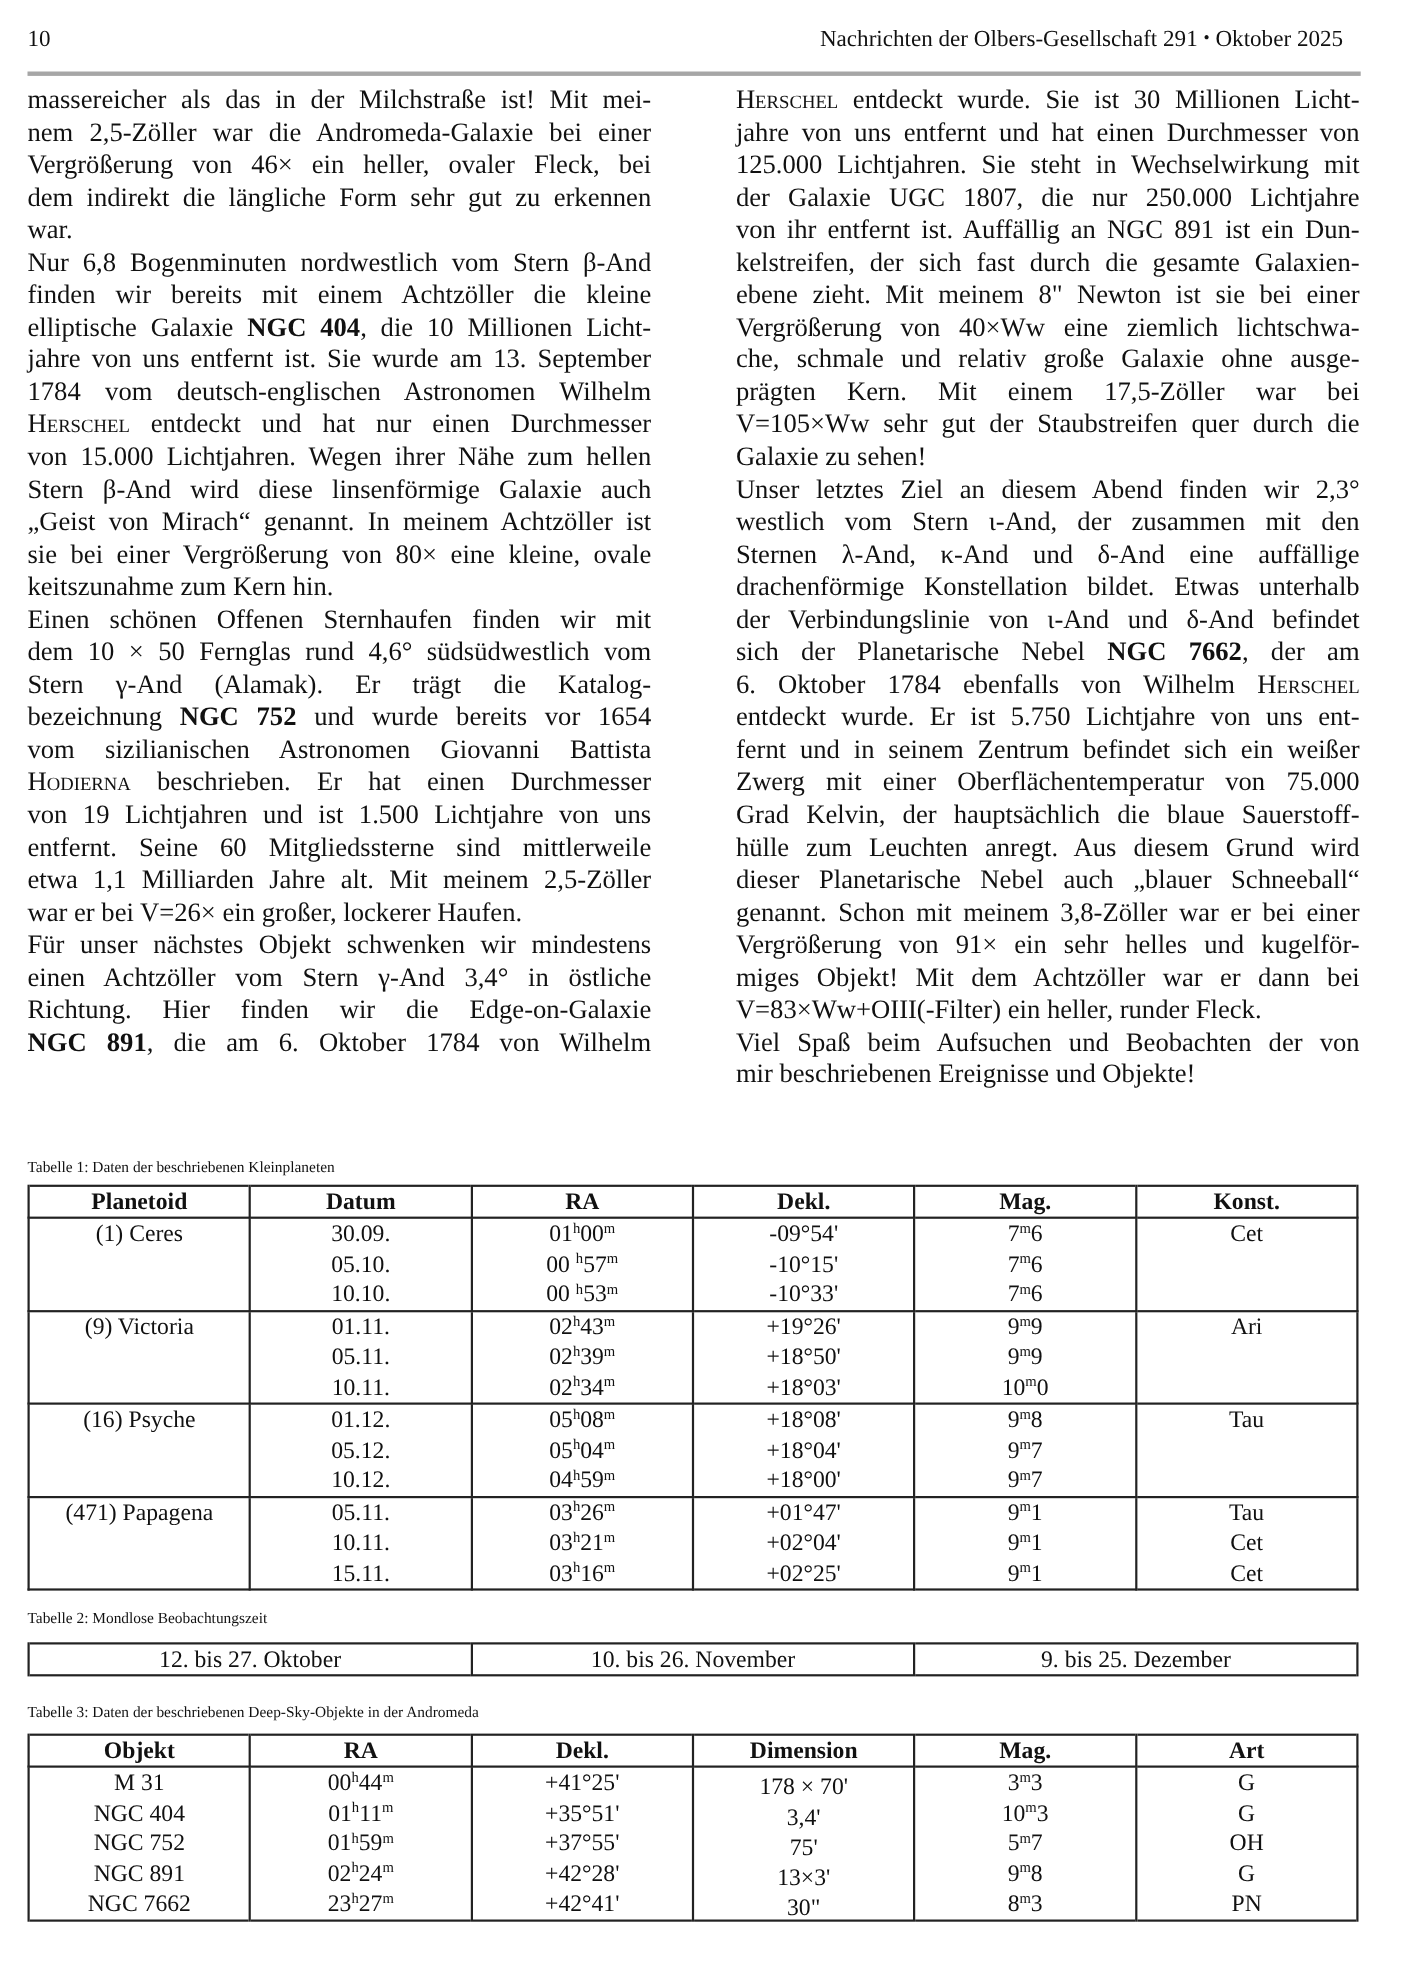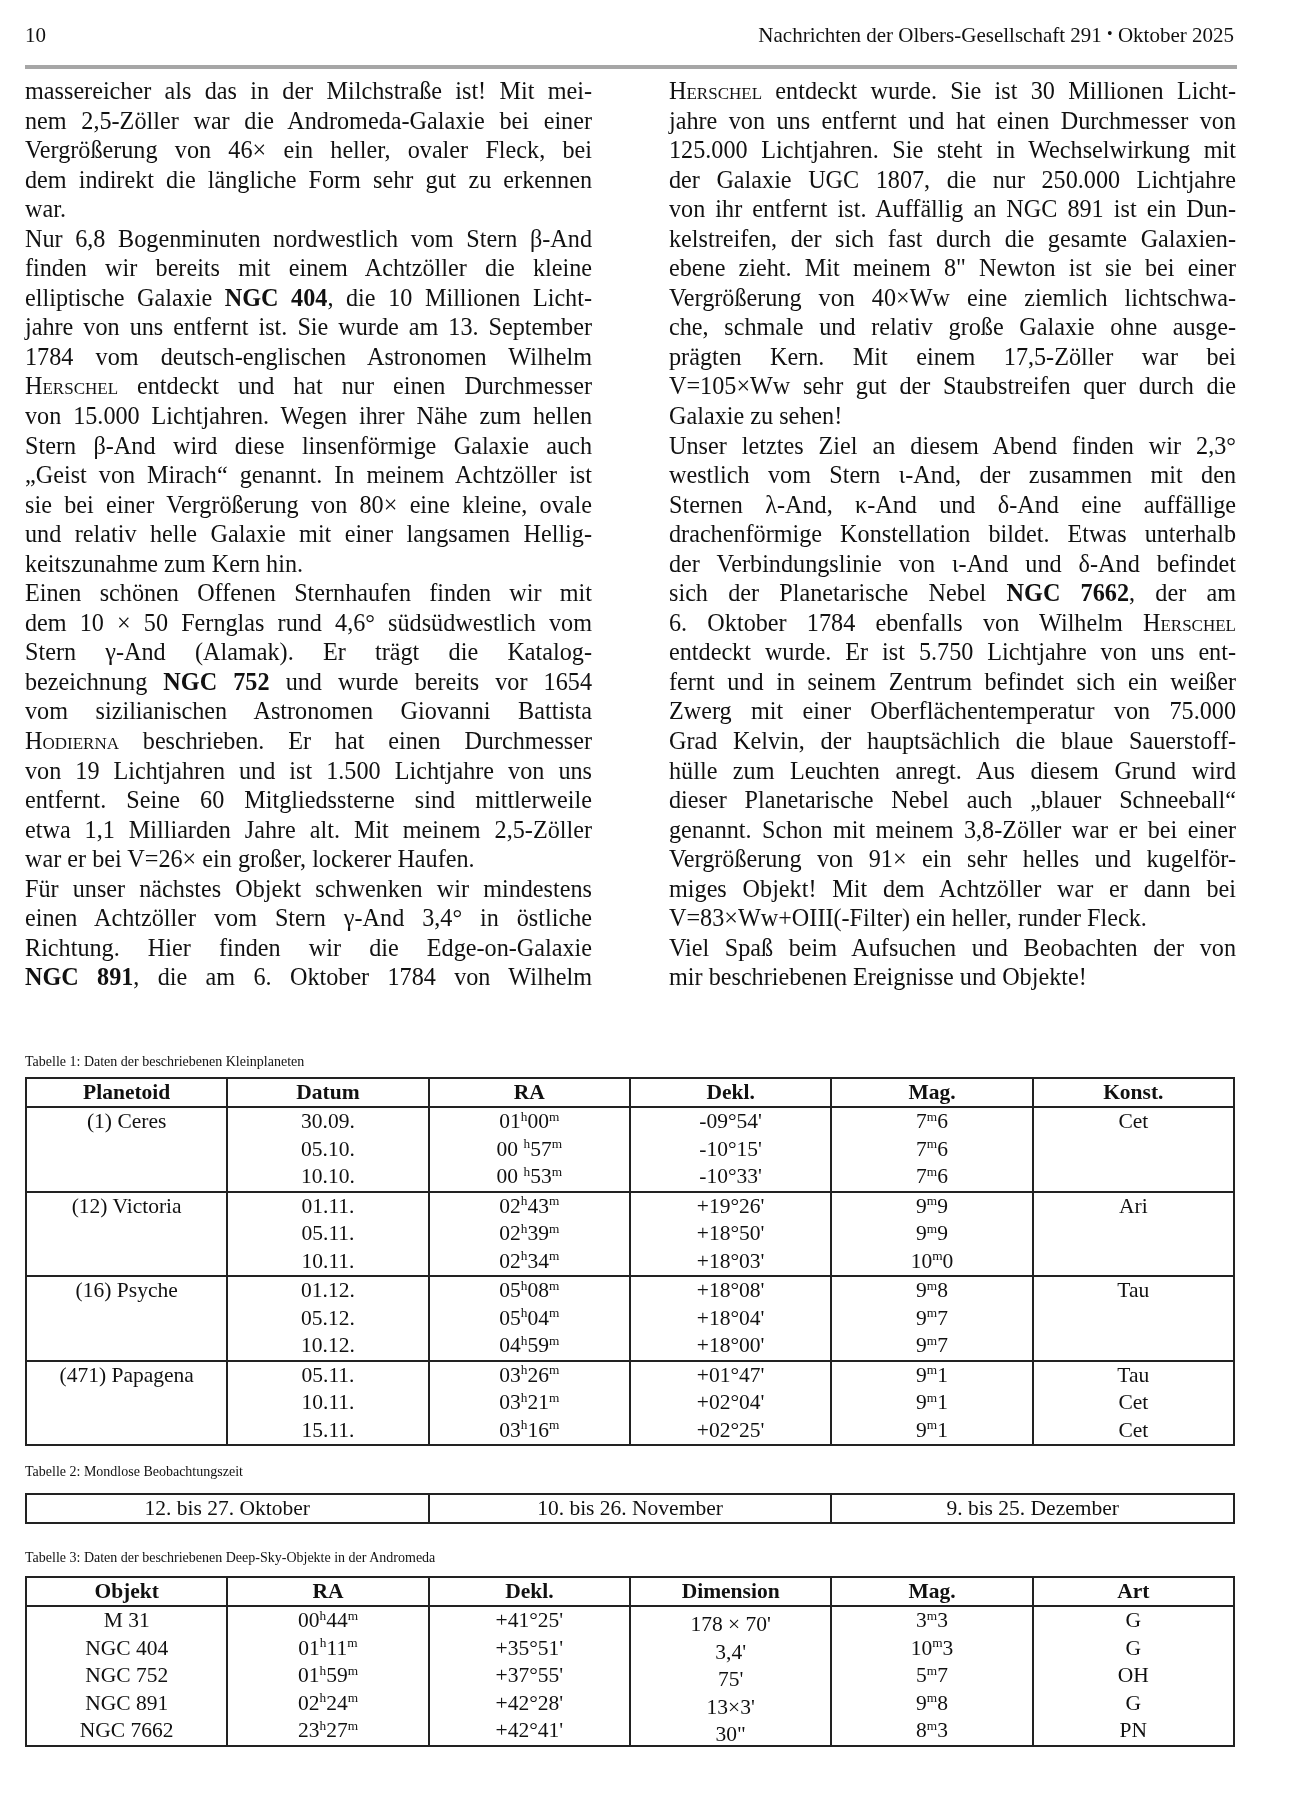--- a/index.html
+++ b/index.html
@@ -1,21 +1,21 @@
 <!DOCTYPE html>
 <html><head>
 <meta charset="utf-8">
 <style>
   html, body { margin: 0; padding: 0; background: #ffffff; }
   body { width: 1296px; height: 1807px; position: relative; overflow: hidden;
          font-family: "Liberation Serif", "DejaVu Serif", serif; color: #111; }
   .hdr { position: absolute; left: 25px; right: 59px; top: 20px; height: 30px;
          font-size: 21px; line-height: 30px; }
   .hdr .pg { position: absolute; left: 0; top: 0; }
-  .hdr .title { position: absolute; right: 3px; top: 0; white-space: nowrap; }
+  .hdr .title { position: absolute; right: 16px; top: 0; white-space: nowrap; }
   .rule { position: absolute; left: 25px; width: 1212px; top: 65px; height: 4px; background: #a6a6a6; }
   .col { position: absolute; top: 76px; width: 567px; font-size: 24.2px; line-height: 29.55px;
          text-align: justify; hyphens: manual; }
   .col.left { left: 25px; }
   .col.right { left: 669px; font-family: Liberation Serif, serif; }
   .col .ln { display: block; text-align: justify; text-align-last: justify; white-space: nowrap; height: 29.55px; overflow: visible; }
   .col .ln.last { text-align-last: left; }
   .sc { font-variant: small-caps; }
   b { font-weight: bold; }
 
@@ -52,21 +52,20 @@
     <span class="ln"><span>Nur 6,8 Bogenminuten nordwestlich vom Stern β-And</span></span>
     <span class="ln"><span>finden wir bereits mit einem Achtzöller die kleine</span></span>
     <span class="ln"><span>elliptische Galaxie </span><b>NGC 404</b><span>, die 10 Millionen Licht-</span></span>
     <span class="ln"><span>jahre von uns entfernt ist. Sie wurde am 13. September</span></span>
     <span class="ln"><span>1784 vom deutsch-englischen Astronomen Wilhelm</span></span>
     <span class="ln"><span class="sc">Herschel</span><span> entdeckt und hat nur einen Durchmesser</span></span>
     <span class="ln"><span>von 15.000 Lichtjahren. Wegen ihrer Nähe zum hellen</span></span>
     <span class="ln"><span>Stern β-And wird diese linsenförmige Galaxie auch</span></span>
     <span class="ln"><span>„Geist von Mirach“ genannt. In meinem Achtzöller ist</span></span>
     <span class="ln"><span>sie bei einer Vergrößerung von 80× eine kleine, ovale</span></span>
-    <span class="ln"><span>und relativ helle Galaxie mit einer langsamen Hellig-</span></span>
     <span class="ln last"><span>keitszunahme zum Kern hin.</span></span>
     <span class="ln"><span>Einen schönen Offenen Sternhaufen finden wir mit</span></span>
     <span class="ln"><span>dem 10 × 50 Fernglas rund 4,6° südsüdwestlich vom</span></span>
     <span class="ln"><span>Stern γ-And (Alamak). Er trägt die Katalog-</span></span>
     <span class="ln"><span>bezeichnung </span><b>NGC 752</b><span> und wurde bereits vor 1654</span></span>
     <span class="ln"><span>vom sizilianischen Astronomen Giovanni Battista</span></span>
     <span class="ln"><span class="sc">Hodierna</span><span> beschrieben. Er hat einen Durchmesser</span></span>
     <span class="ln"><span>von 19 Lichtjahren und ist 1.500 Lichtjahre von uns</span></span>
     <span class="ln"><span>entfernt. Seine 60 Mitgliedssterne sind mittlerweile</span></span>
     <span class="ln"><span>etwa 1,1 Milliarden Jahre alt. Mit meinem 2,5-Zöller</span></span>
@@ -156,21 +155,21 @@
           <div>7<sup>m</sup>6</div>
         </td>
         <td class="cell-lines">
           <div>Cet</div>
           <div></div>
           <div></div>
         </td>
       </tr>
       <tr class="grp-end">
         <td class="cell-lines">
-          <div>(12) Victoria</div>
+          <div>(9) Victoria</div>
         </td>
         <td class="cell-lines">
           <div>01.11.</div>
           <div>05.11.</div>
           <div>10.11.</div>
         </td>
         <td class="cell-lines">
           <div>02<sup>h</sup>43<sup>m</sup></div>
           <div>02<sup>h</sup>39<sup>m</sup></div>
           <div>02<sup>h</sup>34<sup>m</sup></div>

